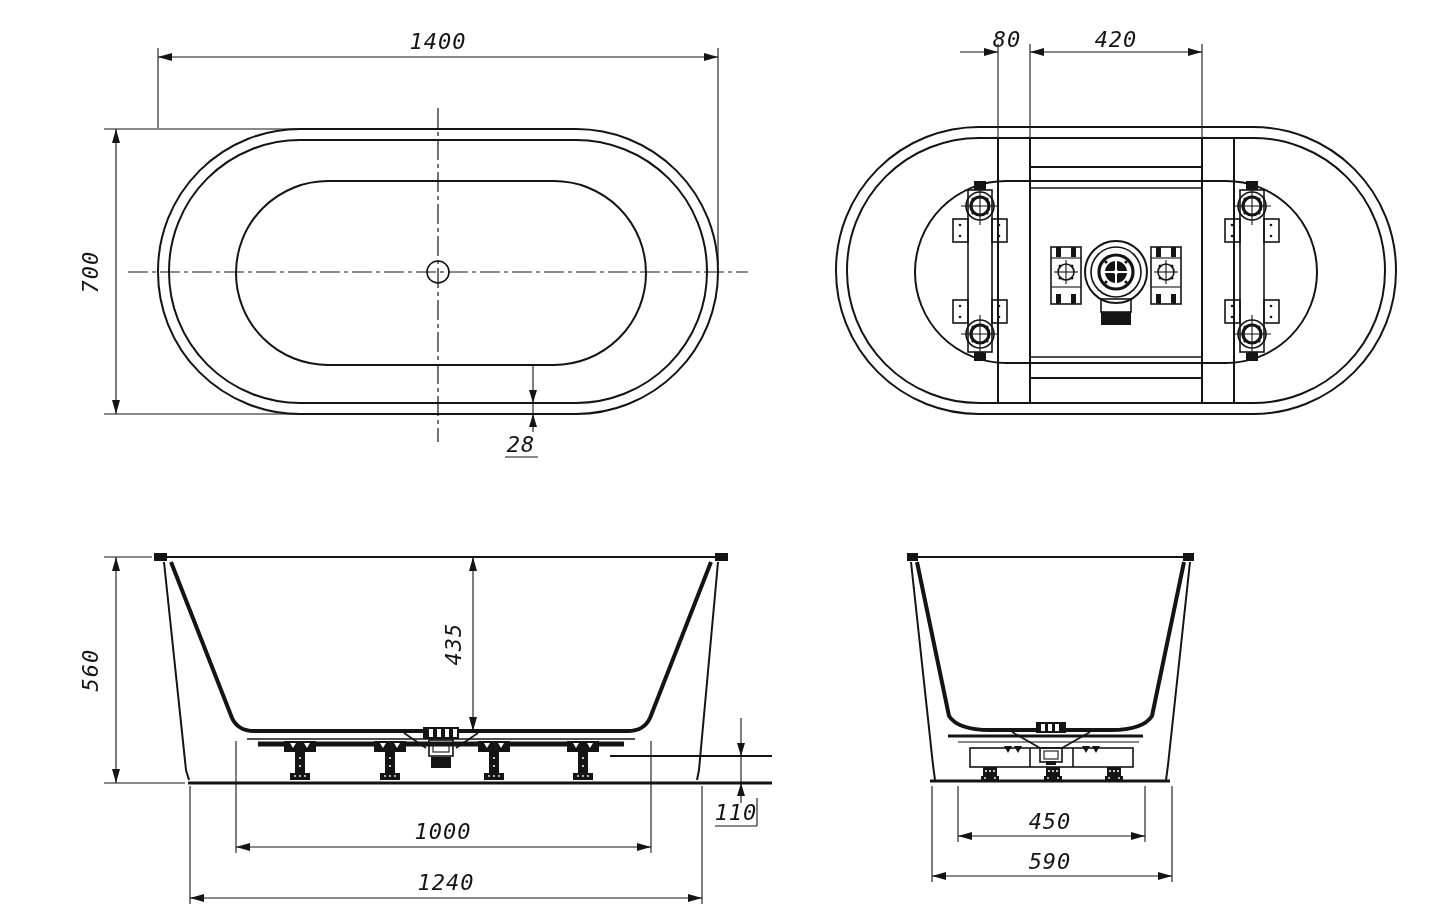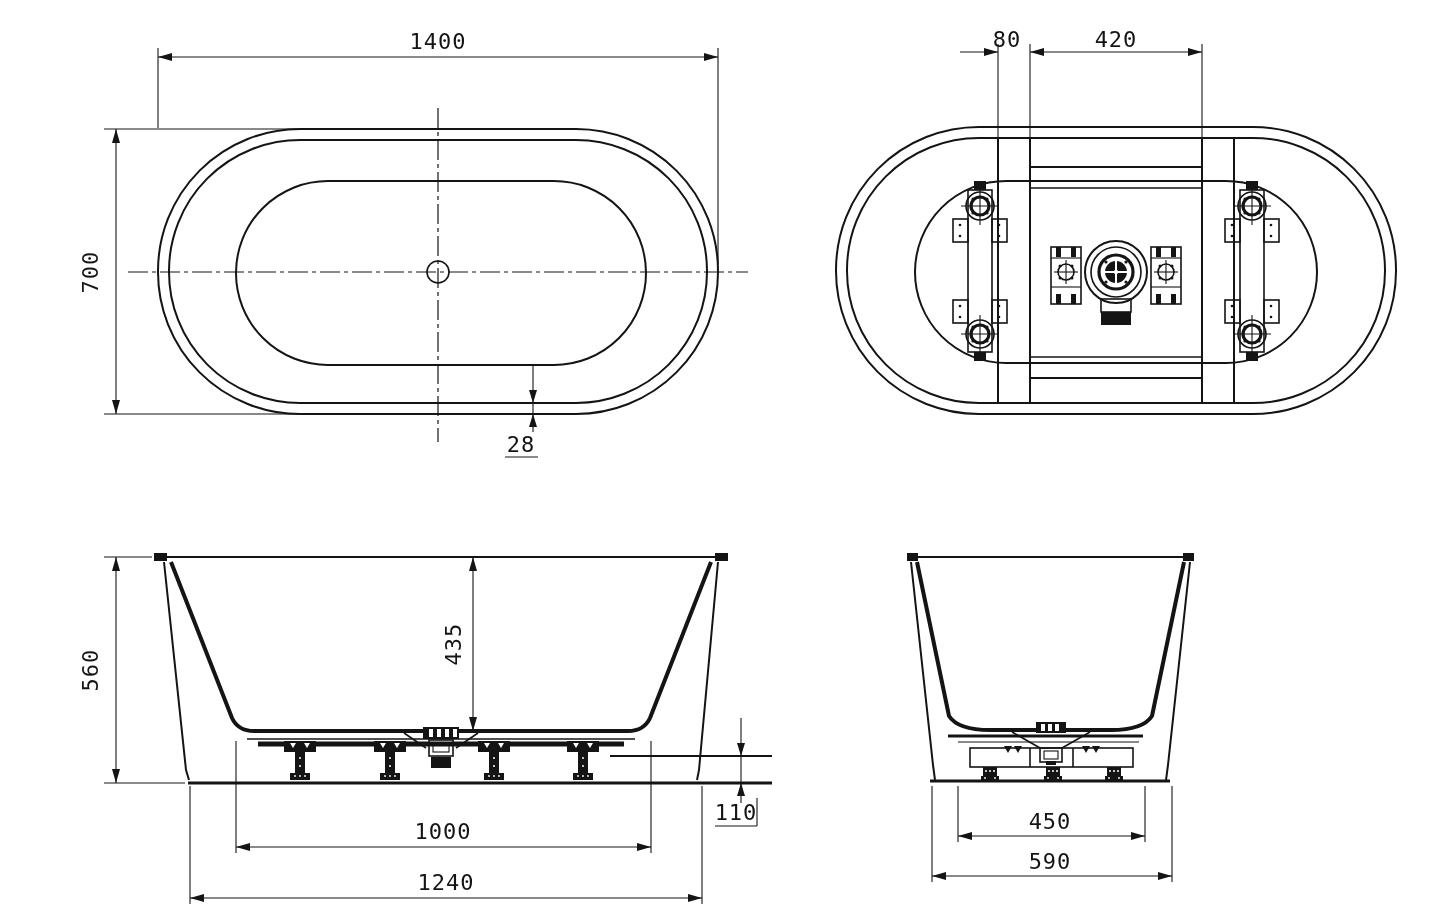--- a/index.html
+++ b/index.html
@@ -1,17 +1,17 @@
 <!DOCTYPE html>
 <html style="--ink: #141414; --bg: #ffffff;"><head>
 <meta charset="utf-8">
 <style>
   :root { --ink:#141414; --bg:#ffffff; }
   html,body { margin:0; padding:0; background:var(--bg); }
-  .stage { width:1445px; height:912px; background:var(--bg); position:relative; }
+  .stage { width:1445px; height:912px; background:var(--bg); position:relative;font-style:italic; }
   svg { display:block; }
   .ln  { fill:none; stroke:var(--ink); stroke-width:2;   stroke-linejoin:round; }
   .w1  { fill:none; stroke:var(--ink); stroke-width:1.1; }
   .w15 { fill:none; stroke:var(--ink); stroke-width:1.6; }
   .w3  { fill:none; stroke:var(--ink); stroke-width:3.2; }
   .w4  { fill:none; stroke:var(--ink); stroke-width:4;   stroke-linejoin:round; }
   .w5  { fill:none; stroke:var(--ink); stroke-width:5; }
   .cl  { fill:none; stroke:var(--ink); stroke-width:1.2; stroke-dasharray:20 4 4 4; }
   .fl  { fill:var(--ink); stroke:none; }
   .wh  { fill:#ffffff; stroke:none; }

